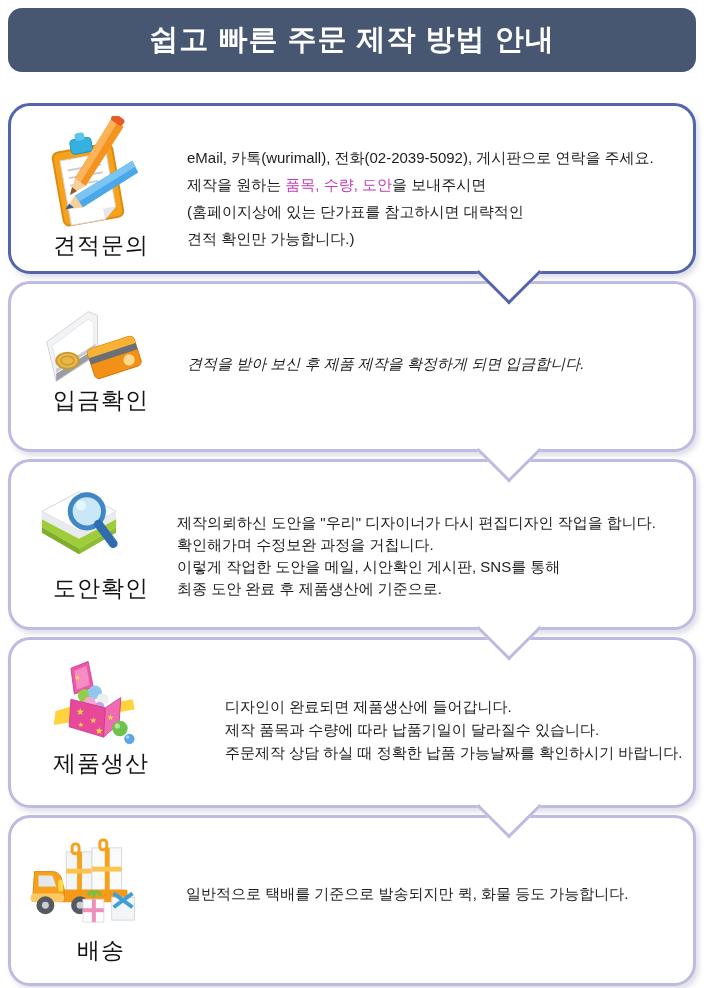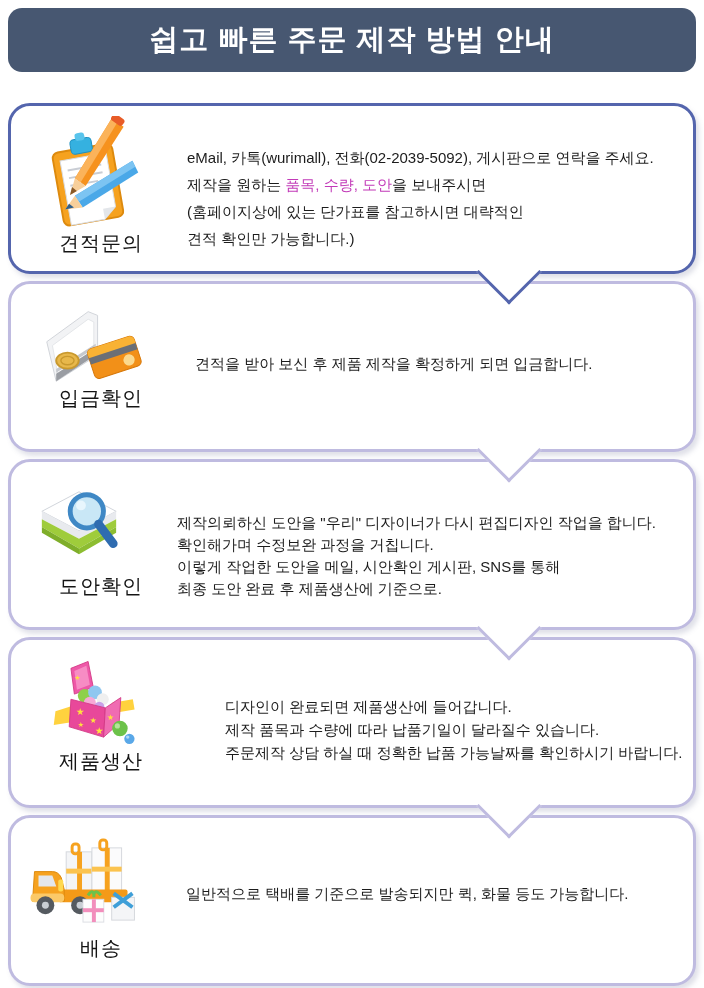--- a/index.html
+++ b/index.html
@@ -24,28 +24,28 @@
   
   .tail{position:absolute;left:486px;width:46px;height:46px;background:#ffffff;
         transform:rotate(45deg);box-sizing:border-box;z-index:20;}
   .t1{top:249px;border-right:3px solid #5465ad;border-bottom:3px solid #5465ad;}
   .t2{top:427px;border-right:3px solid #bfbbe0;border-bottom:3px solid #bfbbe0;}
   .t3{top:605px;border-right:3px solid #bfbbe0;border-bottom:3px solid #bfbbe0;}
   .t4{top:783px;border-right:3px solid #bfbbe0;border-bottom:3px solid #bfbbe0;}
 
   
   .icon{position:absolute;}
-  .label{position:absolute;left:0;width:180px;text-align:center;font-size:20px;
+  .label{position:absolute;left:0;width:180px;text-align:center;font-size:23px;
          color:#141414;letter-spacing:1px;}
 
   
   .txt{position:absolute;color:#1c1c1c;font-size:15px;}
   .txt .line{white-space:nowrap;}
   .b1 .txt{left:176px;top:6px;margin-top:32px;}  .b1 .line{line-height:27px;}
-  .b2 .txt{left:184px;top:68px;}  .b2 .line{line-height:24px;}
+  .b2 .txt{left:176px;top:68px;font-style:italic;}  .b2 .line{line-height:24px;}
   .b3 .txt{left:166px;top:50px;}  .b3 .line{line-height:22px;}
   .b4 .txt{left:172px;top:55px;margin-left:42px;}  .b4 .line{line-height:23px;}
   .b5 .txt{left:175px;top:64px;}  .b5 .line{line-height:24px;}
   .hl{color:#c23ab8;}
 </style>
 </head>
 <body>
 
 <div class="canvas">
 

